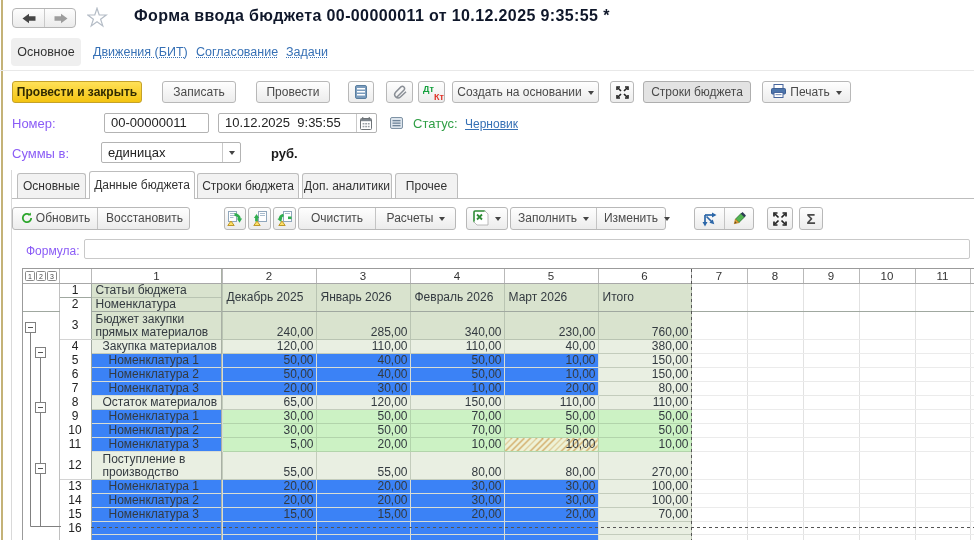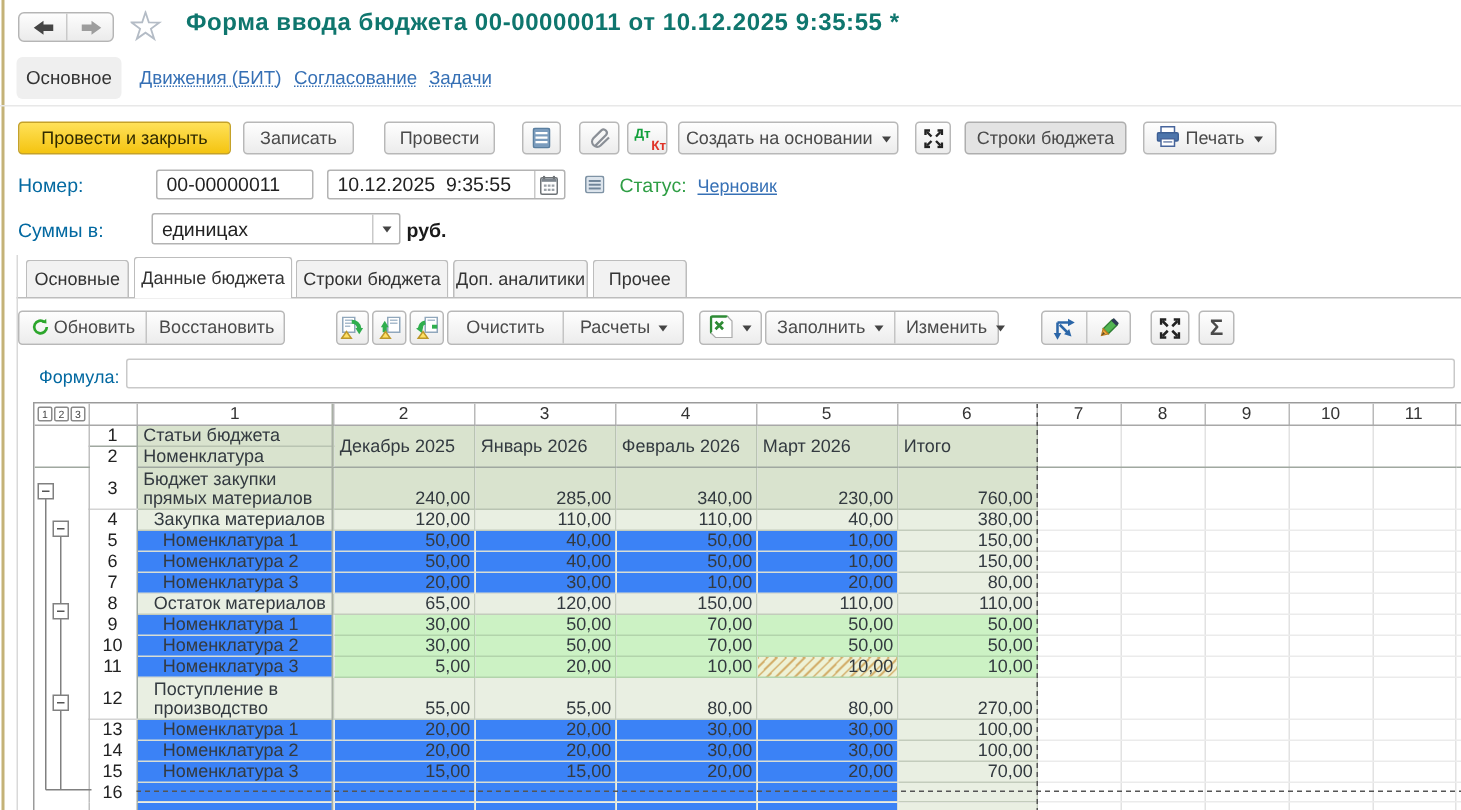--- a/index.html
+++ b/index.html
@@ -1,19 +1,19 @@
 <!DOCTYPE html>
 <html><head><meta charset="utf-8">
 <style>
 *{margin:0;padding:0;box-sizing:border-box}
 html,body{width:974px;height:540px;background:#fff;font-family:"Liberation Sans",sans-serif;overflow:hidden}
 body{position:relative}
 .abs{position:absolute}
 .btn{position:absolute;height:22px;border:1px solid #b8b8b8;border-radius:3px;background:linear-gradient(#fefefe,#ececec);font-size:12px;color:#4a4a4a;text-align:center;line-height:20px;white-space:nowrap}
-.lbl{position:absolute;font-size:13px;color:#0369a1;white-space:nowrap}
+.lbl{position:absolute;font-size:13px;color:#8b5cf6;white-space:nowrap}
 .inp{position:absolute;border:1px solid #b3b3b3;border-radius:2px;background:#fff;font-size:13px;color:#222;line-height:18px;white-space:nowrap}
 .lnk{position:absolute;font-size:12.5px;color:#3670b5;text-decoration:underline;white-space:nowrap}
 .dot{text-decoration-style:dotted;text-decoration-thickness:1px}
 .car{display:inline-block;width:0;height:0;border-left:3.5px solid transparent;border-right:3.5px solid transparent;border-top:4px solid #444;vertical-align:middle;margin-left:6px}
 </style></head>
 <body>
 
 <div class="abs" style="left:1px;top:0;width:2px;height:540px;background:#c4b277"></div>
 
 <div class="abs" style="left:12px;top:8px;width:64px;height:20px;border:1px solid #b5b5b5;border-radius:4px;background:linear-gradient(#fdfdfd,#ebebeb)">
@@ -21,29 +21,29 @@
   <svg class="abs" style="left:7px;top:4px" width="18" height="11" viewBox="0 0 18 11">
       <path d="M2.5 5.5 L9 0.8 V3.3 H15.5 V7.7 H9 V10.2 Z" fill="#454545"></path>
     </svg>
   <svg class="abs" style="left:39px;top:4px" width="18" height="11" viewBox="0 0 18 11">
       <path d="M15.5 5.5 L9 0.8 V3.3 H2.5 V7.7 H9 V10.2 Z" fill="#9d9d9d"></path>
     </svg>
 </div>
 <svg class="abs" style="left:87px;top:7px" width="21" height="22" viewBox="0 0 21 22">
     <polygon points="10.0,1.2 12.2,7.9 19.3,8.0 13.6,12.2 15.8,18.9 10.0,14.8 4.2,18.9 6.4,12.2 0.7,8.0 7.8,7.9" fill="#fff" stroke="#b4bcc6" stroke-width="1.2"></polygon>
   </svg>
-<div class="abs" style="left:124px;top:7px;font-size:16px;font-weight:bold;color:#0f766e;letter-spacing:0.38px;white-space:nowrap">Форма ввода бюджета 00-00000011 от 10.12.2025 9:35:55 *</div>
+<div class="abs" style="left:134px;top:7px;font-size:16px;font-weight:bold;color:#0f172a;letter-spacing:0.38px;white-space:nowrap">Форма ввода бюджета 00-00000011 от 10.12.2025 9:35:55 *</div>
 
 <div class="abs" style="left:11px;top:38px;width:70px;height:28px;background:#efefef;border-radius:4px;font-size:12.5px;color:#333;text-align:center;line-height:28px">Основное</div>
 <a class="lnk dot" style="left:93px;top:45px">Движения (БИТ)</a>
 <a class="lnk dot" style="left:196px;top:45px">Согласование</a>
 <a class="lnk dot" style="left:286px;top:45px">Задачи</a>
 <div class="abs" style="left:0;top:70px;width:974px;height:1px;background:#e8e8e8"></div>
 
-<div class="btn" style="left:12px;top:81px;width:142px;background:linear-gradient(#ffe158,#f4c411);border-color:#c5a229;font-weight:normal;color:#302a00">Провести и закрыть</div>
+<div class="btn" style="left:12px;top:81px;width:130px;background:linear-gradient(#ffe158,#f4c411);border-color:#c5a229;font-weight:bold;color:#302a00">Провести и закрыть</div>
 <div class="btn" style="left:162px;top:81px;width:74px">Записать</div>
 <div class="btn" style="left:256px;top:81px;width:74px">Провести</div>
 <div class="btn" style="left:348px;top:81px;width:26px"><svg width="12" height="14" viewBox="0 0 12 14" style="margin-top:3px">
       <rect x="0.5" y="0.5" width="11" height="13" rx="1.5" fill="#7b9cbd" stroke="#5a7fa0"></rect>
       <rect x="2" y="3" width="8" height="1.5" fill="#fff"></rect>
       <rect x="2" y="6" width="8" height="1.5" fill="#fff"></rect>
       <rect x="2" y="9" width="8" height="1.5" fill="#fff"></rect>
     </svg></div>
 <div class="btn" style="left:386px;top:81px;width:27px"><svg width="14" height="15" viewBox="0 0 14 15" style="margin-top:3px">
       <path d="M4 12 L11 5 a2.2 2.2 0 0 0 -3.1 -3.1 L2.6 7.2 a3.4 3.4 0 0 0 4.8 4.8 L13 6.7" fill="none" stroke="#8a8f96" stroke-width="1.5"></path>
@@ -85,21 +85,21 @@
 <svg class="abs" style="left:390px;top:117px" width="13" height="12" viewBox="0 0 13 12">
     <rect x="0.5" y="0.5" width="12" height="11" rx="1.5" fill="#dce4ec" stroke="#7f93a5"></rect>
     <rect x="2.5" y="3" width="8" height="1.3" fill="#6f8499"></rect>
     <rect x="2.5" y="5.5" width="8" height="1.3" fill="#6f8499"></rect>
     <rect x="2.5" y="8" width="8" height="1.3" fill="#6f8499"></rect>
   </svg>
 <div class="lbl" style="left:413px;top:116px;color:#2f9e45">Статус:</div>
 <a class="lnk" style="left:465px;top:117px;font-size:12px">Черновик</a>
 
 <div class="lbl" style="left:12px;top:146px">Суммы в:</div>
-<div class="inp" style="left:101px;top:142px;width:166px;height:21px;padding-left:6px;line-height:19px">единицах
+<div class="inp" style="left:101px;top:142px;width:140px;height:21px;padding-left:6px;line-height:19px">единицах
   <div class="abs" style="right:17px;top:0;width:1px;height:19px;background:#c9c9c9"></div>
   <div class="abs" style="right:5px;top:8px;width:0;height:0;border-left:3.5px solid transparent;border-right:3.5px solid transparent;border-top:4px solid #444"></div>
 </div>
 <div class="lbl" style="left:271px;top:146px;font-weight:bold;color:#1a1a1a">руб.</div>
 
 <div class="abs" style="left:11px;top:198px;width:963px;height:1px;background:#bdbdbd"></div>
 <div class="abs" style="left:17px;top:173px;width:69px;height:25px;background:#f2f2f2;border:1px solid #bdbdbd;border-bottom:none;border-radius:3px 3px 0 0;font-size:12px;color:#333;text-align:center;line-height:24px">Основные</div>
 <div class="abs" style="left:89px;top:171px;width:106px;height:28px;background:#fff;border:1px solid #bdbdbd;border-bottom:none;border-radius:3px 3px 0 0;font-size:12px;color:#333;text-align:center;line-height:26px;z-index:2">Данные бюджета</div>
 <div class="abs" style="left:197px;top:173px;width:102px;height:25px;background:#f2f2f2;border:1px solid #bdbdbd;border-bottom:none;border-radius:3px 3px 0 0;font-size:12px;color:#333;text-align:center;line-height:24px">Строки бюджета</div>
 <div class="abs" style="left:302px;top:173px;width:90px;height:25px;background:#f2f2f2;border:1px solid #bdbdbd;border-bottom:none;border-radius:3px 3px 0 0;font-size:12px;color:#333;text-align:center;line-height:24px;white-space:nowrap">Доп.&nbsp;аналитики</div>

